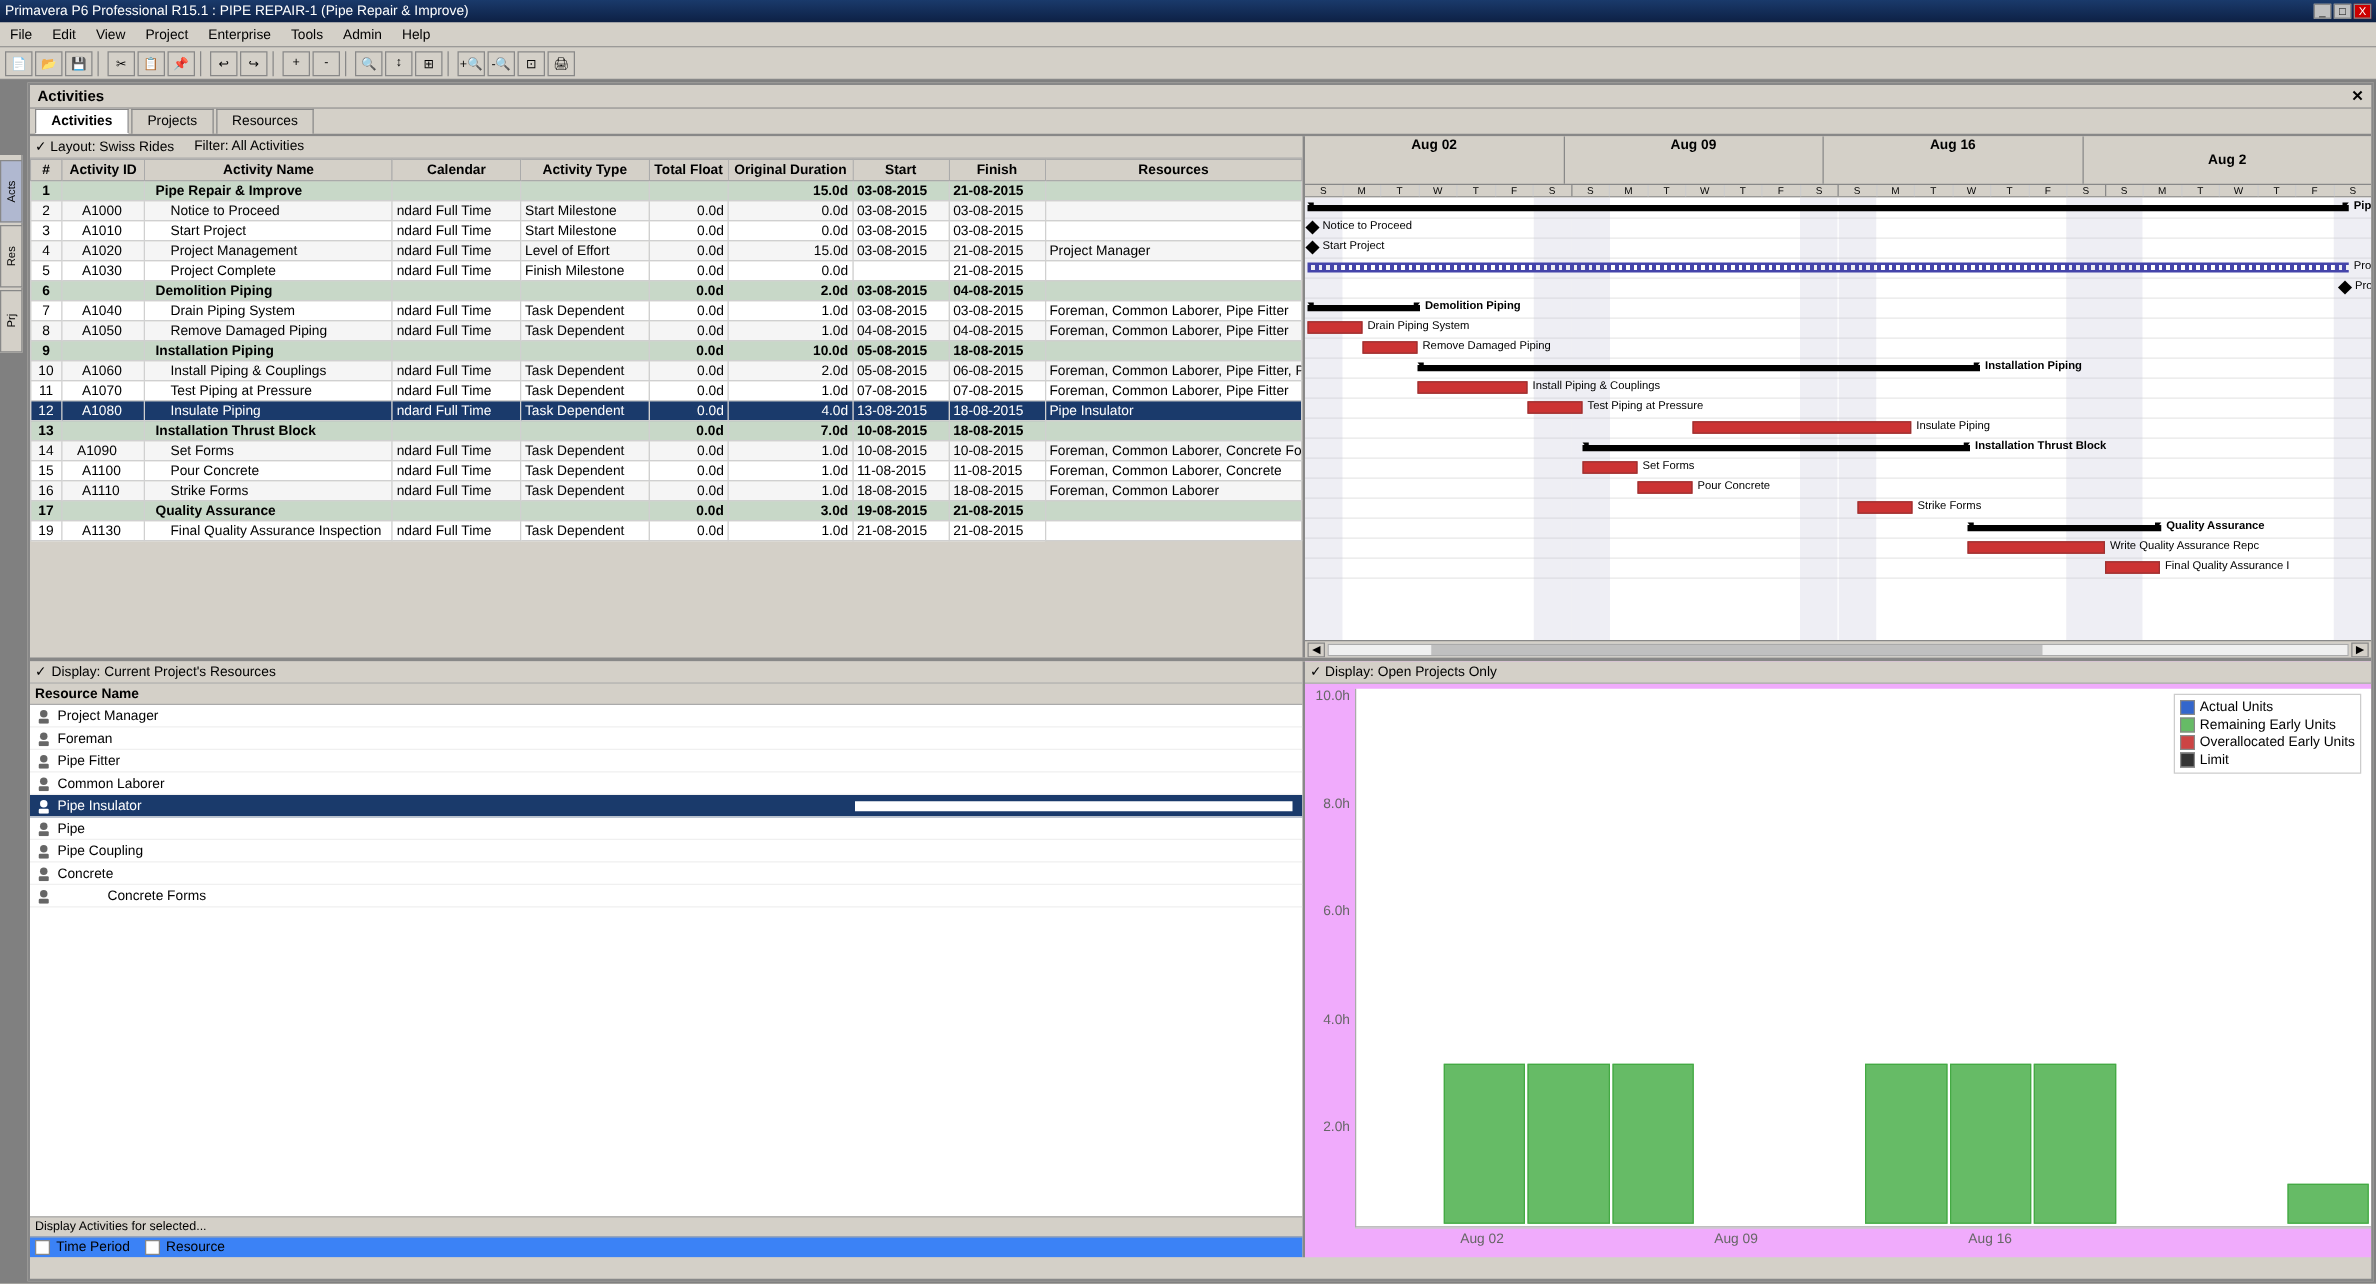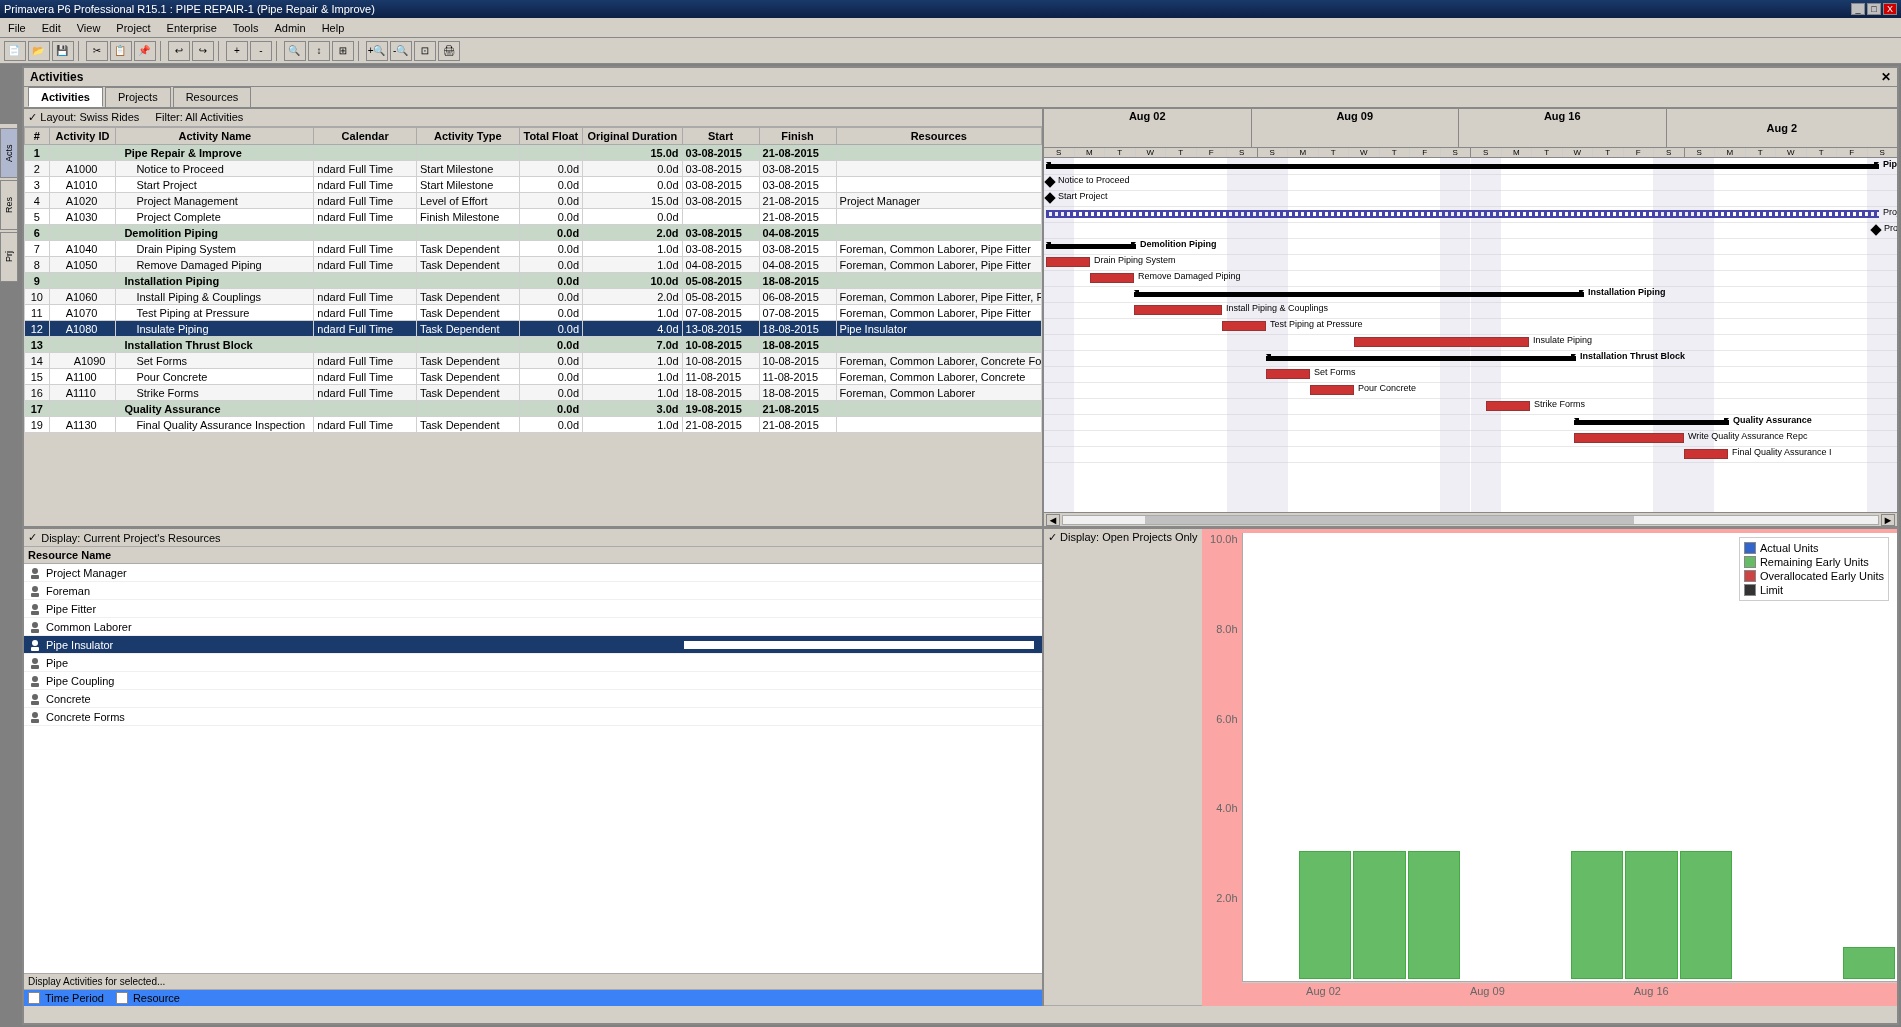--- a/index.html
+++ b/index.html
@@ -195,21 +195,22 @@
       background: #d4d0c8;
       display: flex;
       align-items: center;
       gap: 8px;
     }
     .checkbox { width: 12px; height: 12px; border: 1px solid #888; display: inline-block; background: white; margin-right: 2px; }
     
     .histogram-panel {
       flex: 1;
       display: flex;
-      background: #fca5a5;
+      flex-direction: column;
+      background: #f0abfc;
     }
     
     .histogram-header {
       background: #d4d0c8;
       border-bottom: 1px solid #aaa;
       padding: 2px 4px;
       font-size: 10px;
     }
     
     .summary-row td { background: #c8d8c8; font-weight: bold; }
@@ -490,21 +491,21 @@
     <td></td>
     <td></td>
     <td style="text-align:right;">0.0d</td>
     <td style="text-align:right;">7.0d</td>
     <td>10-08-2015</td>
     <td>18-08-2015</td>
     <td style="max-width:200px; overflow:hidden;"></td>
   </tr>
                     <tr class="row-odd">
     <td style="text-align:center;">14</td>
-    <td style="padding-left:24px;">A1090</td>
+    <td style="padding-left:12px;">A1090</td>
     <td style="padding-left:20px;">Set Forms</td>
     <td>ndard Full Time</td>
     <td>Task Dependent</td>
     <td style="text-align:right;">0.0d</td>
     <td style="text-align:right;">1.0d</td>
     <td>10-08-2015</td>
     <td>10-08-2015</td>
     <td style="max-width:200px; overflow:hidden;">Foreman, Common Laborer, Concrete Forms</td>
   </tr>
                     <tr class="row-even">
@@ -788,21 +789,21 @@
     <span style="flex:1;">Concrete</span>
 
   </div>
                 <div class="resource-item">
     <span class="resource-icon">
       <svg width="12" height="12" viewBox="0 0 12 12">
         <circle cx="6" cy="4" r="3" fill="#666"></circle>
         <rect x="2" y="8" width="8" height="4" rx="1" fill="#666"></rect>
       </svg>
     </span>
-    <span style="flex:1;">Concrete Forms</span>
+    <span style="flex:1;margin-left:40px;">Concrete Forms</span>
 
   </div>
               </div>
             <div class="resource-footer">
               <span style="font-size:10px;">Display Activities for selected...</span>
             </div>
             <div style="background:#3b82f6; border-top:1px solid #aaa; padding:2px 4px; display:flex; align-items:center; gap:12px;">
               <label style="display:flex; align-items:center; gap:3px; font-size:10px; cursor:pointer;">
                 <span class="checkbox"></span>
                 <span>Time Period</span>

